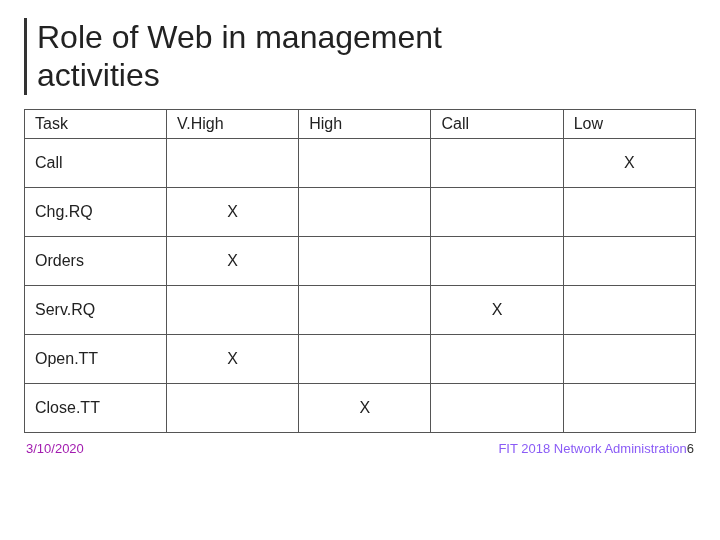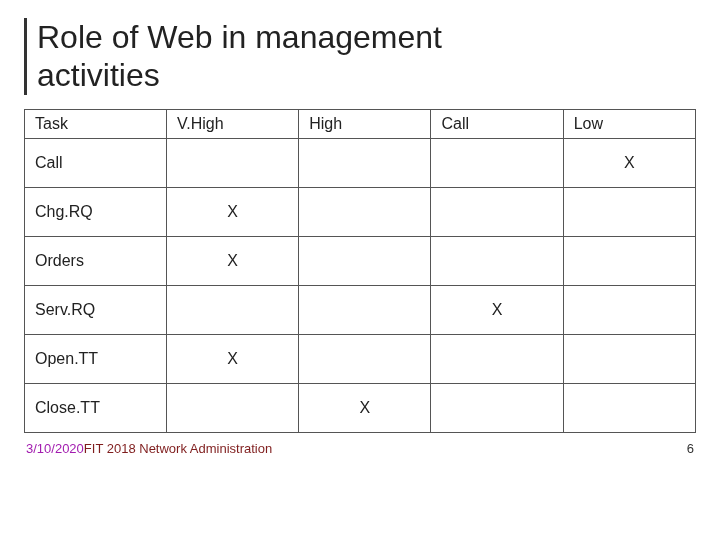--- a/index.html
+++ b/index.html
@@ -68,22 +68,22 @@
       padding: 0 2px;
     }
 
     .footer-date {
       font-size: 13px;
       color: #a21caf;
     }
 
     .footer-center {
       font-size: 13px;
-      color: #7f1d1d;
-      text-align: left;
+      color: #8b5cf6;
+      text-align: right;
       flex: 1;
     }
 
     .footer-page {
       font-size: 13px;
       color: #333;
     }
   </style>
 </head>
 <body>

